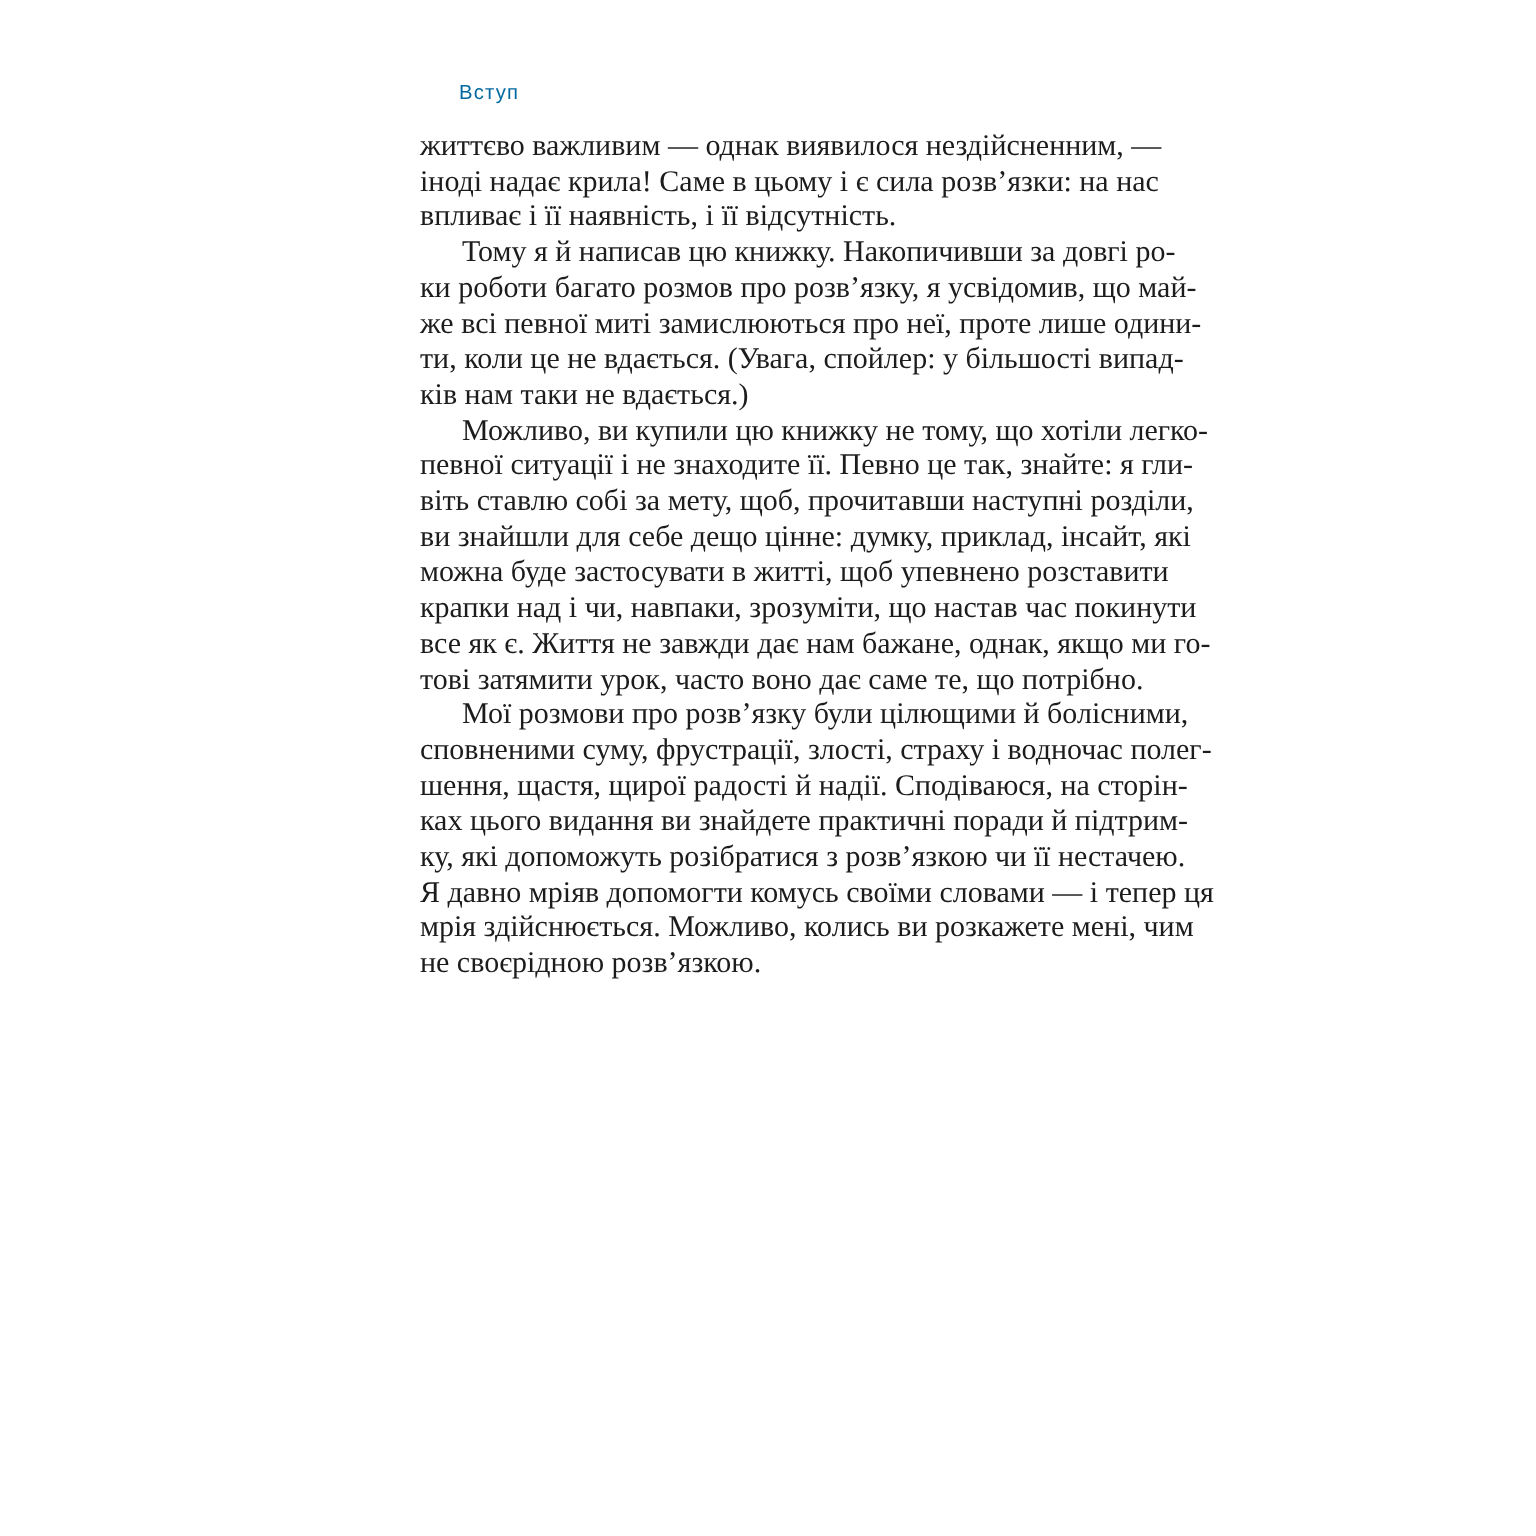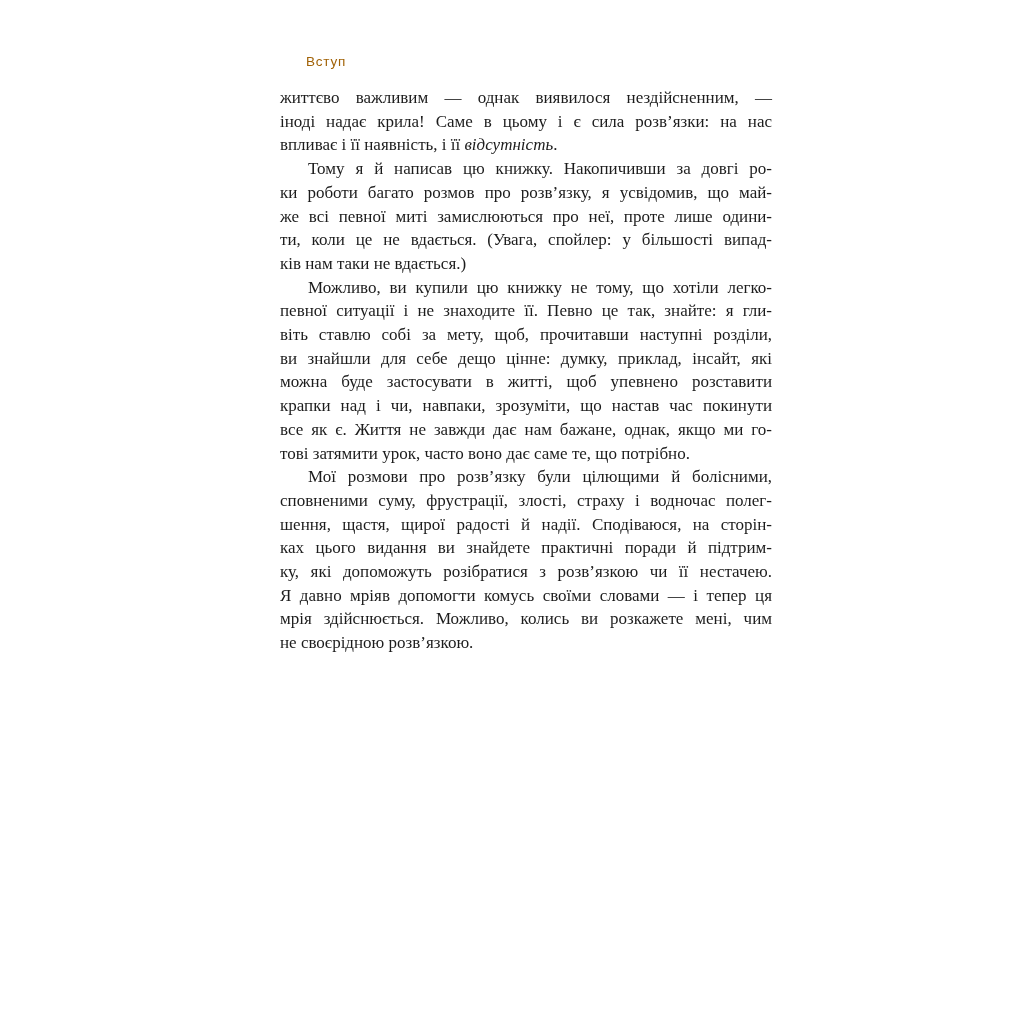--- a/index.html
+++ b/index.html
@@ -19,49 +19,48 @@
     inset: 0;
     background: #ffffff;
   }
   .running-header {
     position: absolute;
     left: 306px;
     top: 54px;
     font-family: "Liberation Sans", sans-serif;
     font-size: 13.5px;
     letter-spacing: 0.8px;
-    color: #a16207;
+    color: #0369a1;
   }
   .body-text {
     position: absolute;
     left: 280px;
     top: 86px;
     width: 492px;
     color: #1c1c1c;
-    font-size: 17px;
+    font-size: 20px;
     line-height: 23.7px;
   }
   .paragraph {
     margin: 0;
     padding: 0;
   }
   .line {
     text-align: justify;
     text-align-last: justify;
     white-space: nowrap;
     overflow: visible;
   }
   .line.last {
     text-align-last: left;
   }
   .line.indent {
     padding-left: 28px;
   }
   .seg-italic {
-    font-style: italic;
     margin-top: 40px;
   }
 </style>
 </head>
 <body>
 
 <div class="page">
   <div class="running-header">Вступ</div>
   <div class="body-text">
       <div class="paragraph">

